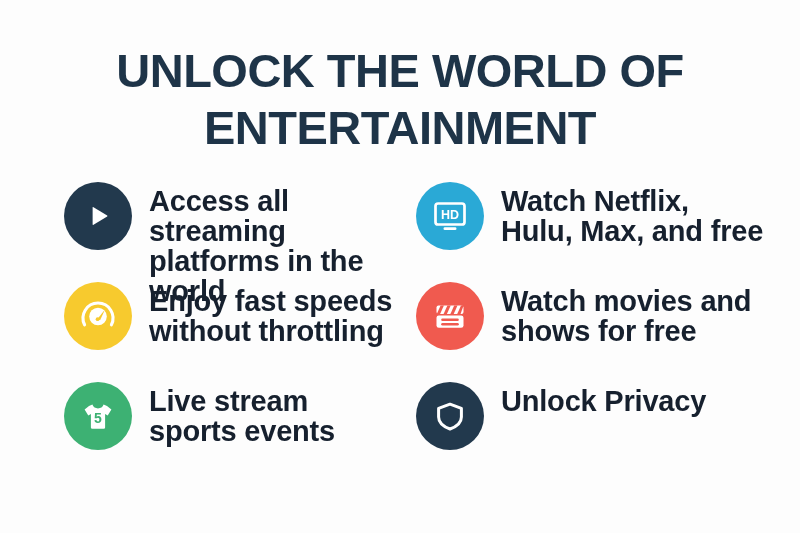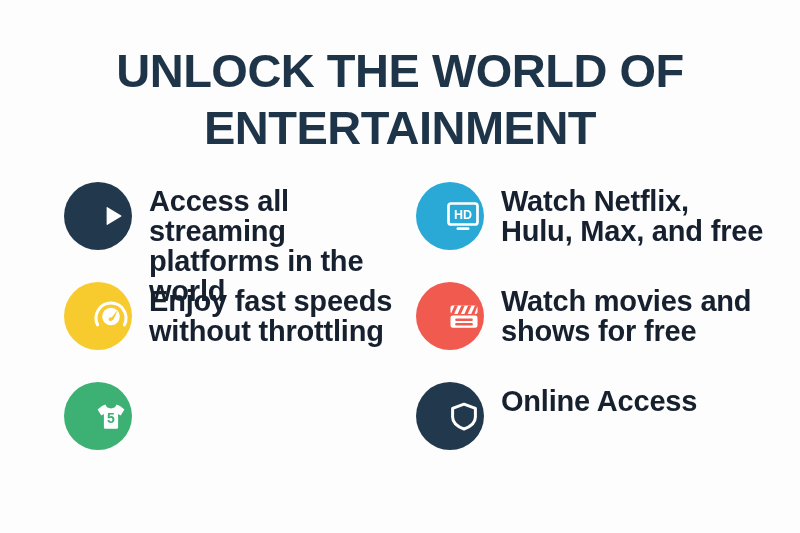--- a/index.html
+++ b/index.html
@@ -59,21 +59,21 @@
     gap: 17px;
   }
 
   .badge {
     width: 68px;
     height: 68px;
     min-width: 68px;
     border-radius: 50%;
     display: flex;
     align-items: center;
-    justify-content: flex-end;
+    justify-content: center;
     flex: 0 0 auto;
   }
 
   .badge svg { display: block; }
 
   .feature-text {
     color: #16202e;
     font-family: "Liberation Sans", sans-serif;
     font-weight: 600;
     font-size: 29px;
@@ -167,28 +167,30 @@
         <span>
           <svg width="42" height="42" viewBox="0 0 42 42">
             <path d="M15.4 9.6 L12.0 11.0 L7.6 14.4 L11.3 20.6 L13.9 19.0 L13.9 32.4
                      a1.4 1.4 0 0 0 1.4 1.4 L26.7 33.8 a1.4 1.4 0 0 0 1.4 -1.4 L28.1 19.0
                      L30.7 20.6 L34.4 14.4 L30.0 11.0 L26.6 9.6
                      a6.0 6.0 0 0 1 -11.2 0 Z" fill="#ffffff"></path>
             <text x="21" y="28.4" text-anchor="middle" font-family="Liberation Sans, sans-serif" font-size="14" font-weight="700" fill="#3db173">5</text>
           </svg>
         </span>
       </div>
+      <div class="feature-text">Live stream
+sports events</div>
     </div>
 
     <div class="feature">
       <div class="badge" style="background:#22394d">
         <span>
           <svg width="40" height="40" viewBox="0 0 40 40">
             <path d="M20 8.2 L31.4 12.4 L31.4 21.0 C31.4 26.6 26.6 30.6 20 33.0
                      C13.4 30.6 8.6 26.6 8.6 21.0 L8.6 12.4 Z" fill="none" stroke="#ffffff" stroke-width="3.0" stroke-linejoin="round"></path>
           </svg>
         </span>
       </div>
-      <div class="feature-text">Online Access</div>
+      <div class="feature-text">Unlock Privacy</div>
     </div>
 
   </div>
 </div>
 
 </body></html>

